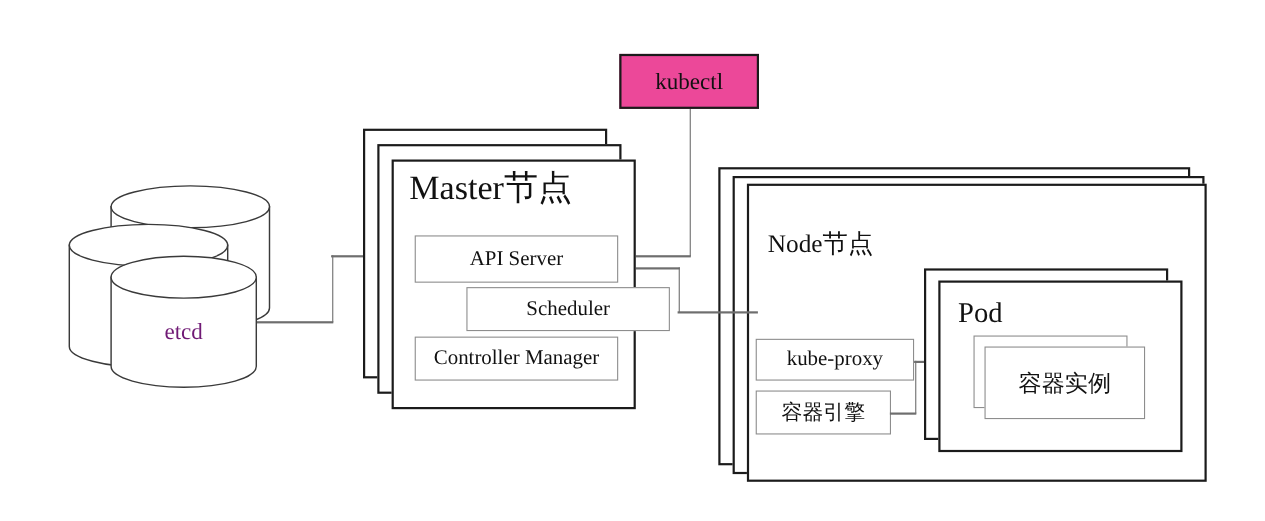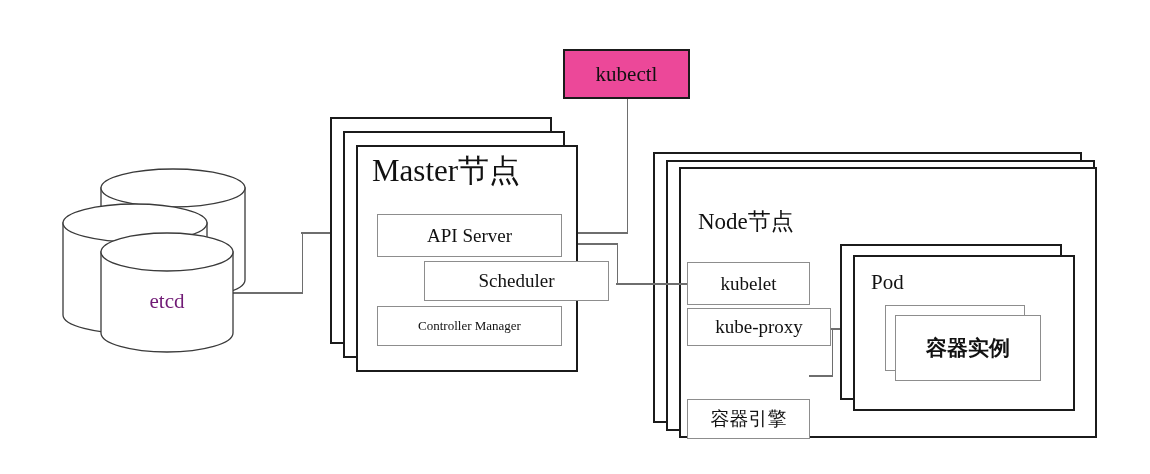--- a/index.html
+++ b/index.html
@@ -136,49 +136,46 @@
   <div class="label z5" style="left:372px; top:155px; font-size:31px;">Master节点</div>
 
   <div class="comp z5" style="left:377px; top:214px; width:185px; height:43px; font-size:19px;">
     <span>API Server</span>
   </div>
 
   <div class="comp z5" style="left:377px; top:261px; width:185px; height:40px; font-size:19px;margin-left:47px;">
     <span>Scheduler</span>
   </div>
 
-  <div class="comp z5" style="left:377px; top:306px; width:185px; height:40px; font-size:13px;">
+  <div class="comp z5" style="left:377px; top:306px; width:185px; height:40px; font-size:19px;">
     <span>Controller Manager</span>
   </div>
 
   <div class="frame z2" style="left:653px; top:152px; width:429px; height:271px;"></div>
   <div class="frame z3" style="left:666px; top:160px; width:429px; height:271px;"></div>
   <div class="frame z5" style="left:679px; top:167px; width:418px; height:271px;"></div>
 
   <div class="label z7" style="left:698px; top:210px; font-size:23px;">Node节点</div>
 
-  <div class="comp z7" style="left:687px; top:262px; width:123px; height:43px; font-size:19px;">
-    <span>kubelet</span>
-  </div>
 
   <div class="comp z7" style="left:687px; top:308px; width:144px; height:38px; font-size:19px;">
     <span>kube-proxy</span>
   </div>
 
-  <div class="comp z7" style="left:687px; top:355px; width:123px; height:40px; font-size:19px;margin-top:44px;">
+  <div class="comp z7" style="left:687px; top:355px; width:123px; height:40px; font-size:19px;">
     <span>容器引擎</span>
   </div>
 
   <div class="seg h z7" style="left:809px; top:375px; width:24px;"></div>
   <div class="seg v z7" style="left:831.5px; top:328px; height:48px;"></div>
   <div class="seg h z7" style="left:831px; top:328px; width:32px;"></div>
 
   <div class="frame z7" style="left:840px; top:244px; width:222px; height:156px;"></div>
   <div class="frame z8" style="left:853px; top:255px; width:222px; height:156px;"></div>
 
-  <div class="label z8" style="left:871px; top:272px; font-size:21px;">Pod</div>
+  <div class="label z8" style="left:871px; top:272px; font-size:26px;">Pod</div>
 
   <div class="comp z8" style="left:885px; top:305px; width:140px; height:66px;"></div>
-  <div class="comp z8" style="left:895px; top:315px; width:146px; height:66px; font-size:21px;font-weight:bold;">
+  <div class="comp z8" style="left:895px; top:315px; width:146px; height:66px; font-size:21px;">
     <span>容器实例</span>
   </div>
 
 </div>
 
 </body></html>

